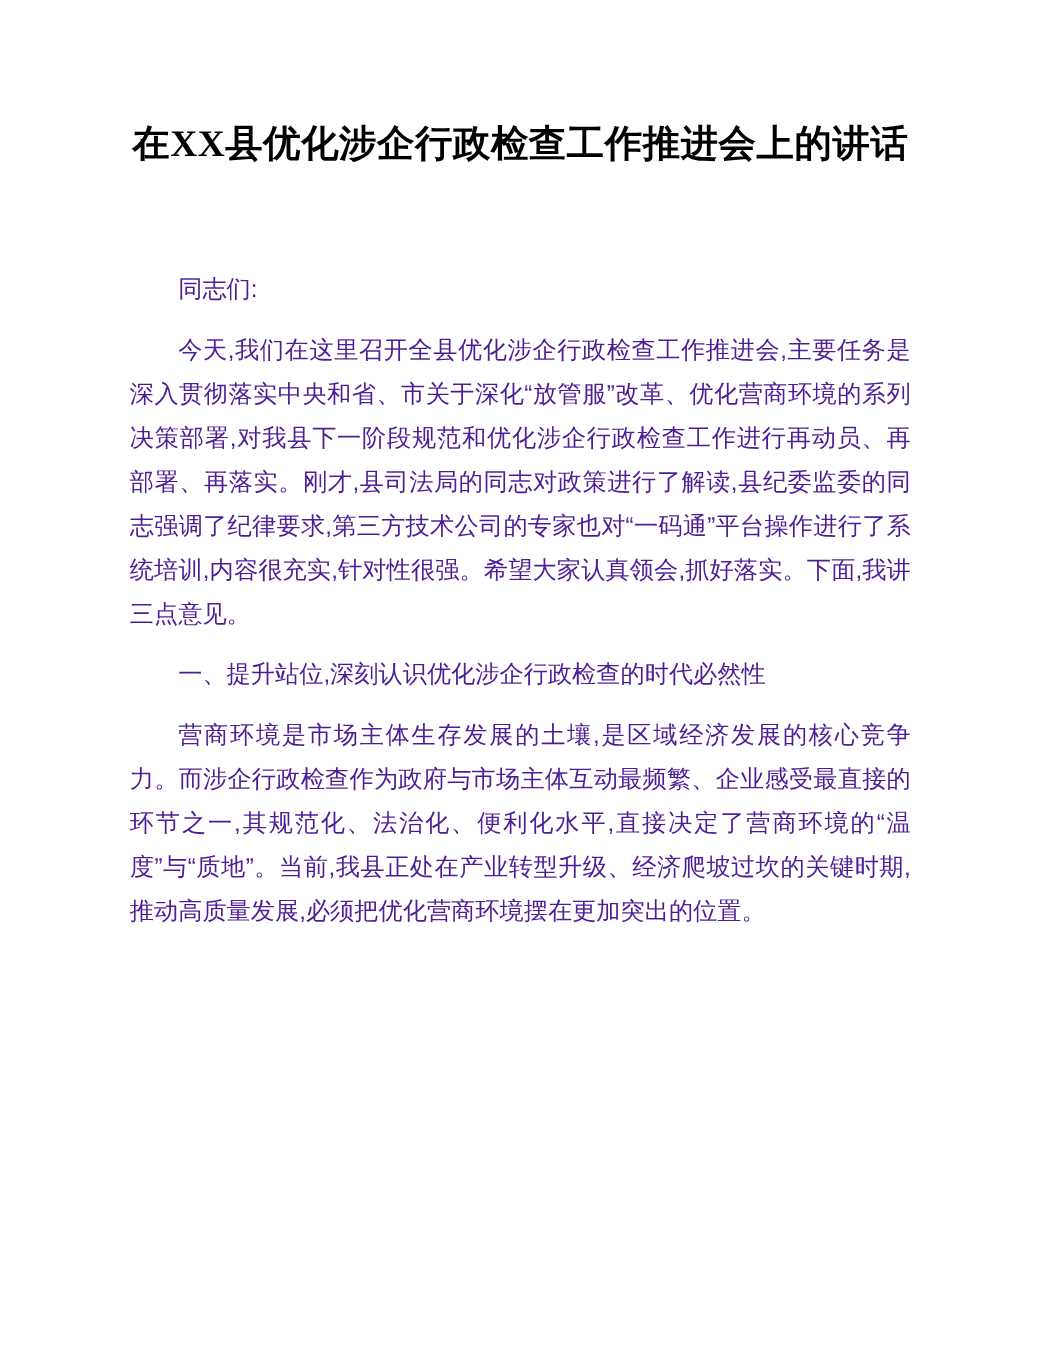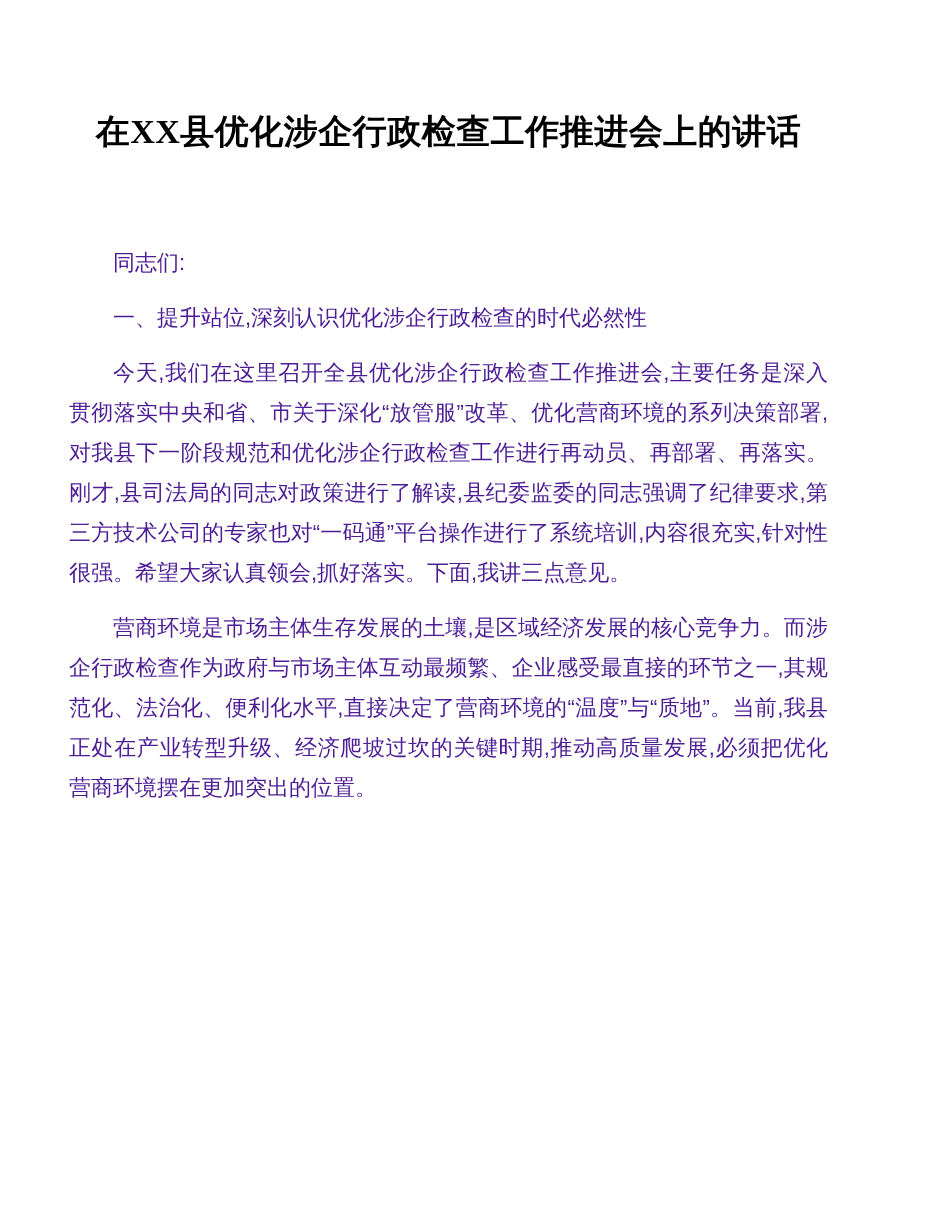--- a/index.html
+++ b/index.html
@@ -11,21 +11,21 @@
   body {
     width: 950px;
     height: 1230px;
     overflow: hidden;
     font-family: "Liberation Sans", sans-serif;
     color: #1a1a1a;
   }
   .page {
     width: 950px;
     height: 1230px;
-    padding: 100px 122px 40px 69px;
+    padding: 100px 122px 40px 118px;
     background: #ffffff;
   }
   .doc-title {
     font-family: "Liberation Serif", serif;
     font-weight: 700;
     font-size: 34px;
     line-height: 1.9;
     text-align: center;
     margin: 0 0 78px 0;
     color: #000000;
@@ -42,17 +42,17 @@
   }
 </style>
 </head>
 <body>
 
 <div class="page">
   <h1 class="doc-title">在XX县优化涉企行政检查工作推进会上的讲话</h1>
 
   <div class="doc-body">
     <p>同志们:</p>
+    <p>今天,我们在这里召开全县优化涉企行政检查工作推进会,主要任务是深入贯彻落实中央和省、市关于深化“放管服”改革、优化营商环境的系列决策部署,对我县下一阶段规范和优化涉企行政检查工作进行再动员、再部署、再落实。刚才,县司法局的同志对政策进行了解读,县纪委监委的同志强调了纪律要求,第三方技术公司的专家也对“一码通”平台操作进行了系统培训,内容很充实,针对性很强。希望大家认真领会,抓好落实。下面,我讲三点意见。</p>
     <p>一、提升站位,深刻认识优化涉企行政检查的时代必然性</p>
-    <p>今天,我们在这里召开全县优化涉企行政检查工作推进会,主要任务是深入贯彻落实中央和省、市关于深化“放管服”改革、优化营商环境的系列决策部署,对我县下一阶段规范和优化涉企行政检查工作进行再动员、再部署、再落实。刚才,县司法局的同志对政策进行了解读,县纪委监委的同志强调了纪律要求,第三方技术公司的专家也对“一码通”平台操作进行了系统培训,内容很充实,针对性很强。希望大家认真领会,抓好落实。下面,我讲三点意见。</p>
     <p>营商环境是市场主体生存发展的土壤,是区域经济发展的核心竞争力。而涉企行政检查作为政府与市场主体互动最频繁、企业感受最直接的环节之一,其规范化、法治化、便利化水平,直接决定了营商环境的“温度”与“质地”。当前,我县正处在产业转型升级、经济爬坡过坎的关键时期,推动高质量发展,必须把优化营商环境摆在更加突出的位置。</p>
   </div>
 </div>
 
 </body></html>

